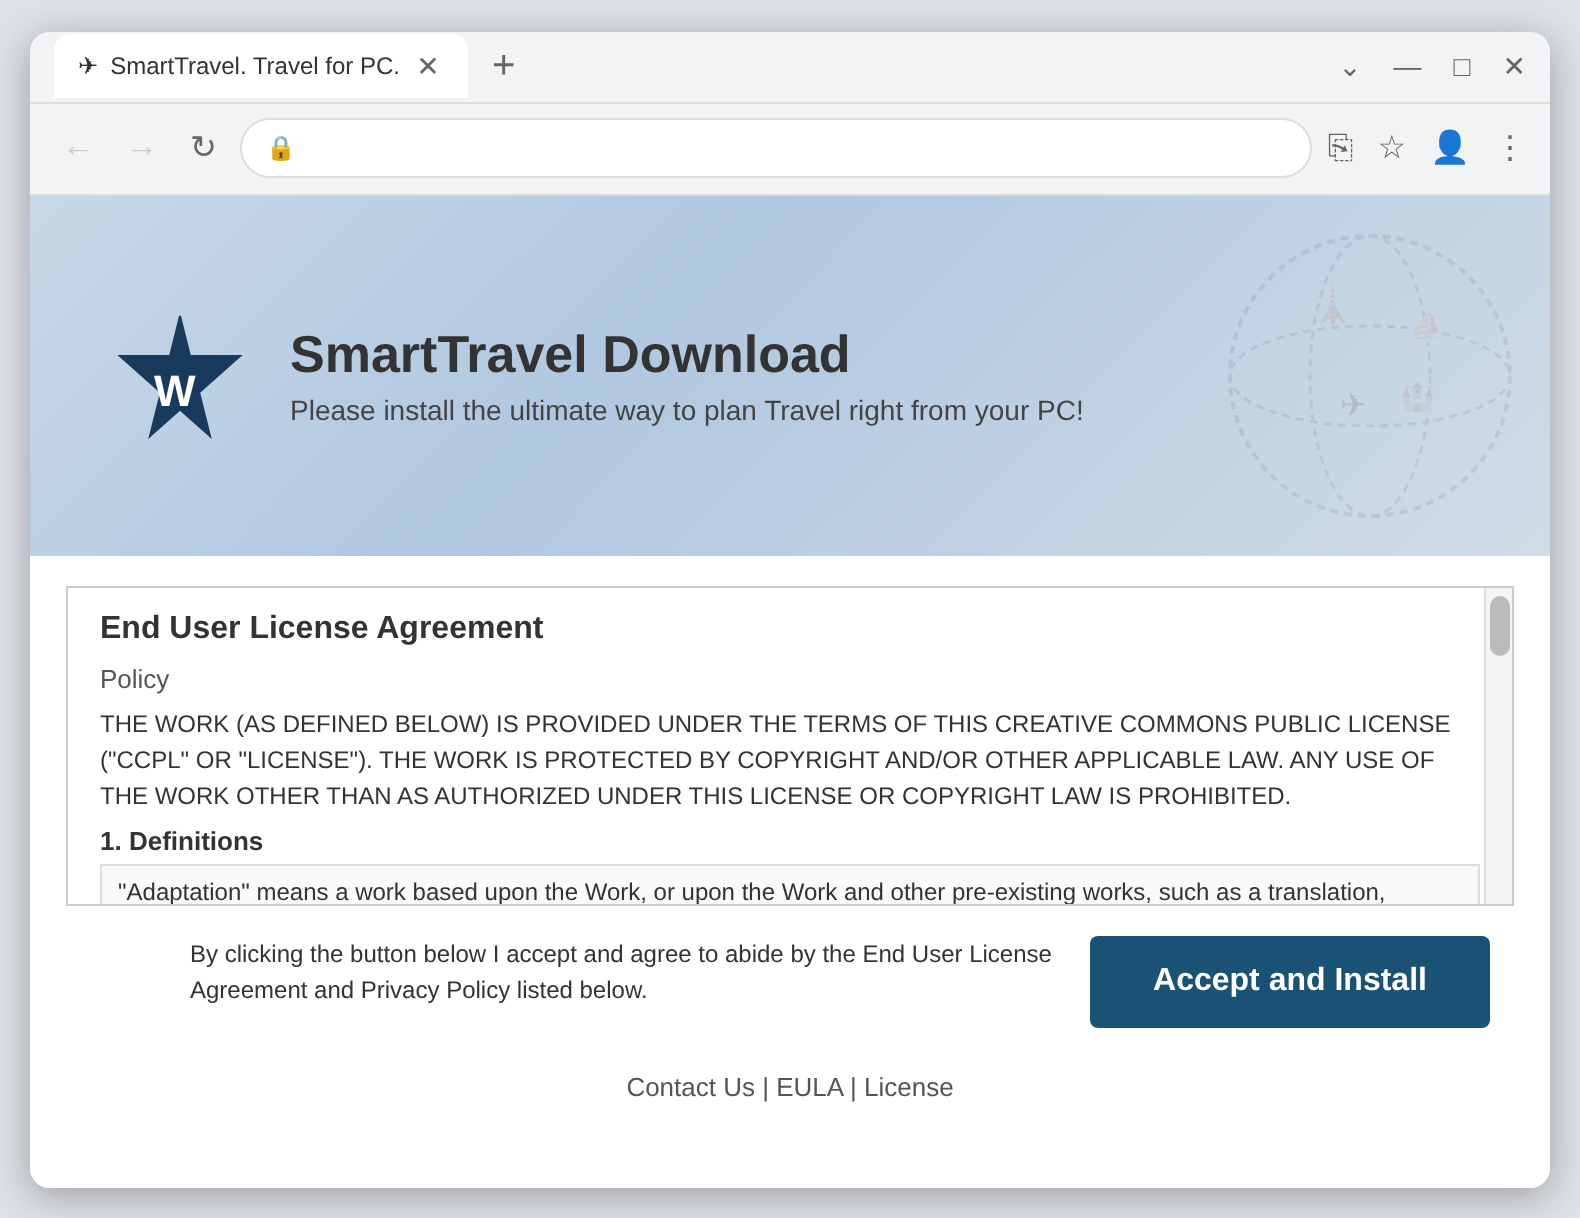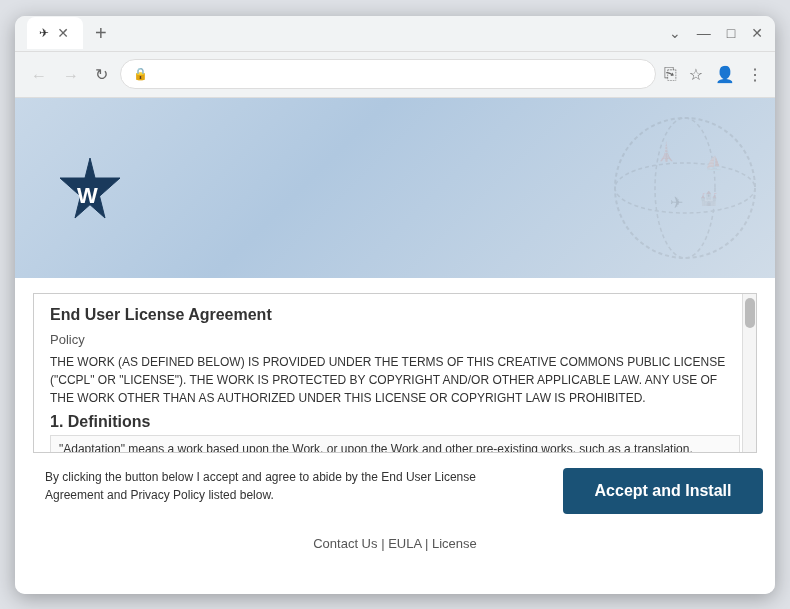--- a/index.html
+++ b/index.html
@@ -227,41 +227,41 @@
     }
 
     .eula-body {
       font-size: 12px;
       color: #333;
       line-height: 1.5;
       margin-bottom: 6px;
     }
 
     .eula-section {
-      font-size: 16px;
+      font-size: 13px;
       color: #333;
       font-weight: bold;
       margin-bottom: 4px;
     }
 
     .eula-excerpt {
       font-size: 12px;
       color: #333;
       line-height: 1.5;
       border: 1px solid #ddd;
       background: #fafafa;
       padding: 4px 8px;
     }
 
     
     .accept-area {
-      margin: 0 12px 10px 30px;
+      margin: 0 30px 10px 30px;
       display: flex;
       align-items: flex-start;
-      justify-content: space-between;
+      justify-content: flex-end;
     }
 
     .accept-text {
       font-size: 12px;
       color: #333;
       max-width: 450px;
       line-height: 1.5;
     }
 
     .accept-btn {
@@ -288,20 +288,21 @@
     }
   </style>
 </head>
 <body>
 
 <div class="browser-window">
 
   <div class="title-bar">
     <div class="tab-active">
       <span>✈</span>
+      <span>SmartTravel. Travel for PC.</span>
       <span class="tab-close">✕</span>
     </div>
     <span class="tab-new">+</span>
     <div class="window-controls">
       <span>⌄</span>
       <span>—</span>
       <span>□</span>
       <span>✕</span>
     </div>
   </div>
@@ -335,20 +336,24 @@
           <text x="185" y="100" font-size="16">✈</text>
           <text x="215" y="95" font-size="14">🏰</text>
         </svg>
       </div>
       <div class="logo-area">
 
         <svg class="star-logo" viewBox="0 0 70 70">
           <polygon points="35,5 20,65 65,25 5,25 50,65" fill="#1a3a5c" stroke="#1a3a5c" stroke-width="1"></polygon>
           <text x="22" y="50" font-size="22" font-weight="bold" fill="white">W</text>
         </svg>
+        <div class="hero-text">
+          <h1>SmartTravel Download</h1>
+          <p>Please install the ultimate way to plan Travel right from your PC!</p>
+        </div>
       </div>
     </div>
 
     <div class="eula-container">
       <div class="eula-box">
         <div class="eula-scroll-inner">
           <div class="eula-title">End User License Agreement</div>
           <div class="eula-welcome">Policy</div>
           <div class="eula-body">THE WORK (AS DEFINED BELOW) IS PROVIDED UNDER THE TERMS OF THIS CREATIVE COMMONS PUBLIC LICENSE ("CCPL" OR "LICENSE"). THE WORK IS PROTECTED BY COPYRIGHT AND/OR OTHER APPLICABLE LAW. ANY USE OF THE WORK OTHER THAN AS AUTHORIZED UNDER THIS LICENSE OR COPYRIGHT LAW IS PROHIBITED.</div>
           <div class="eula-section">1. Definitions</div>

